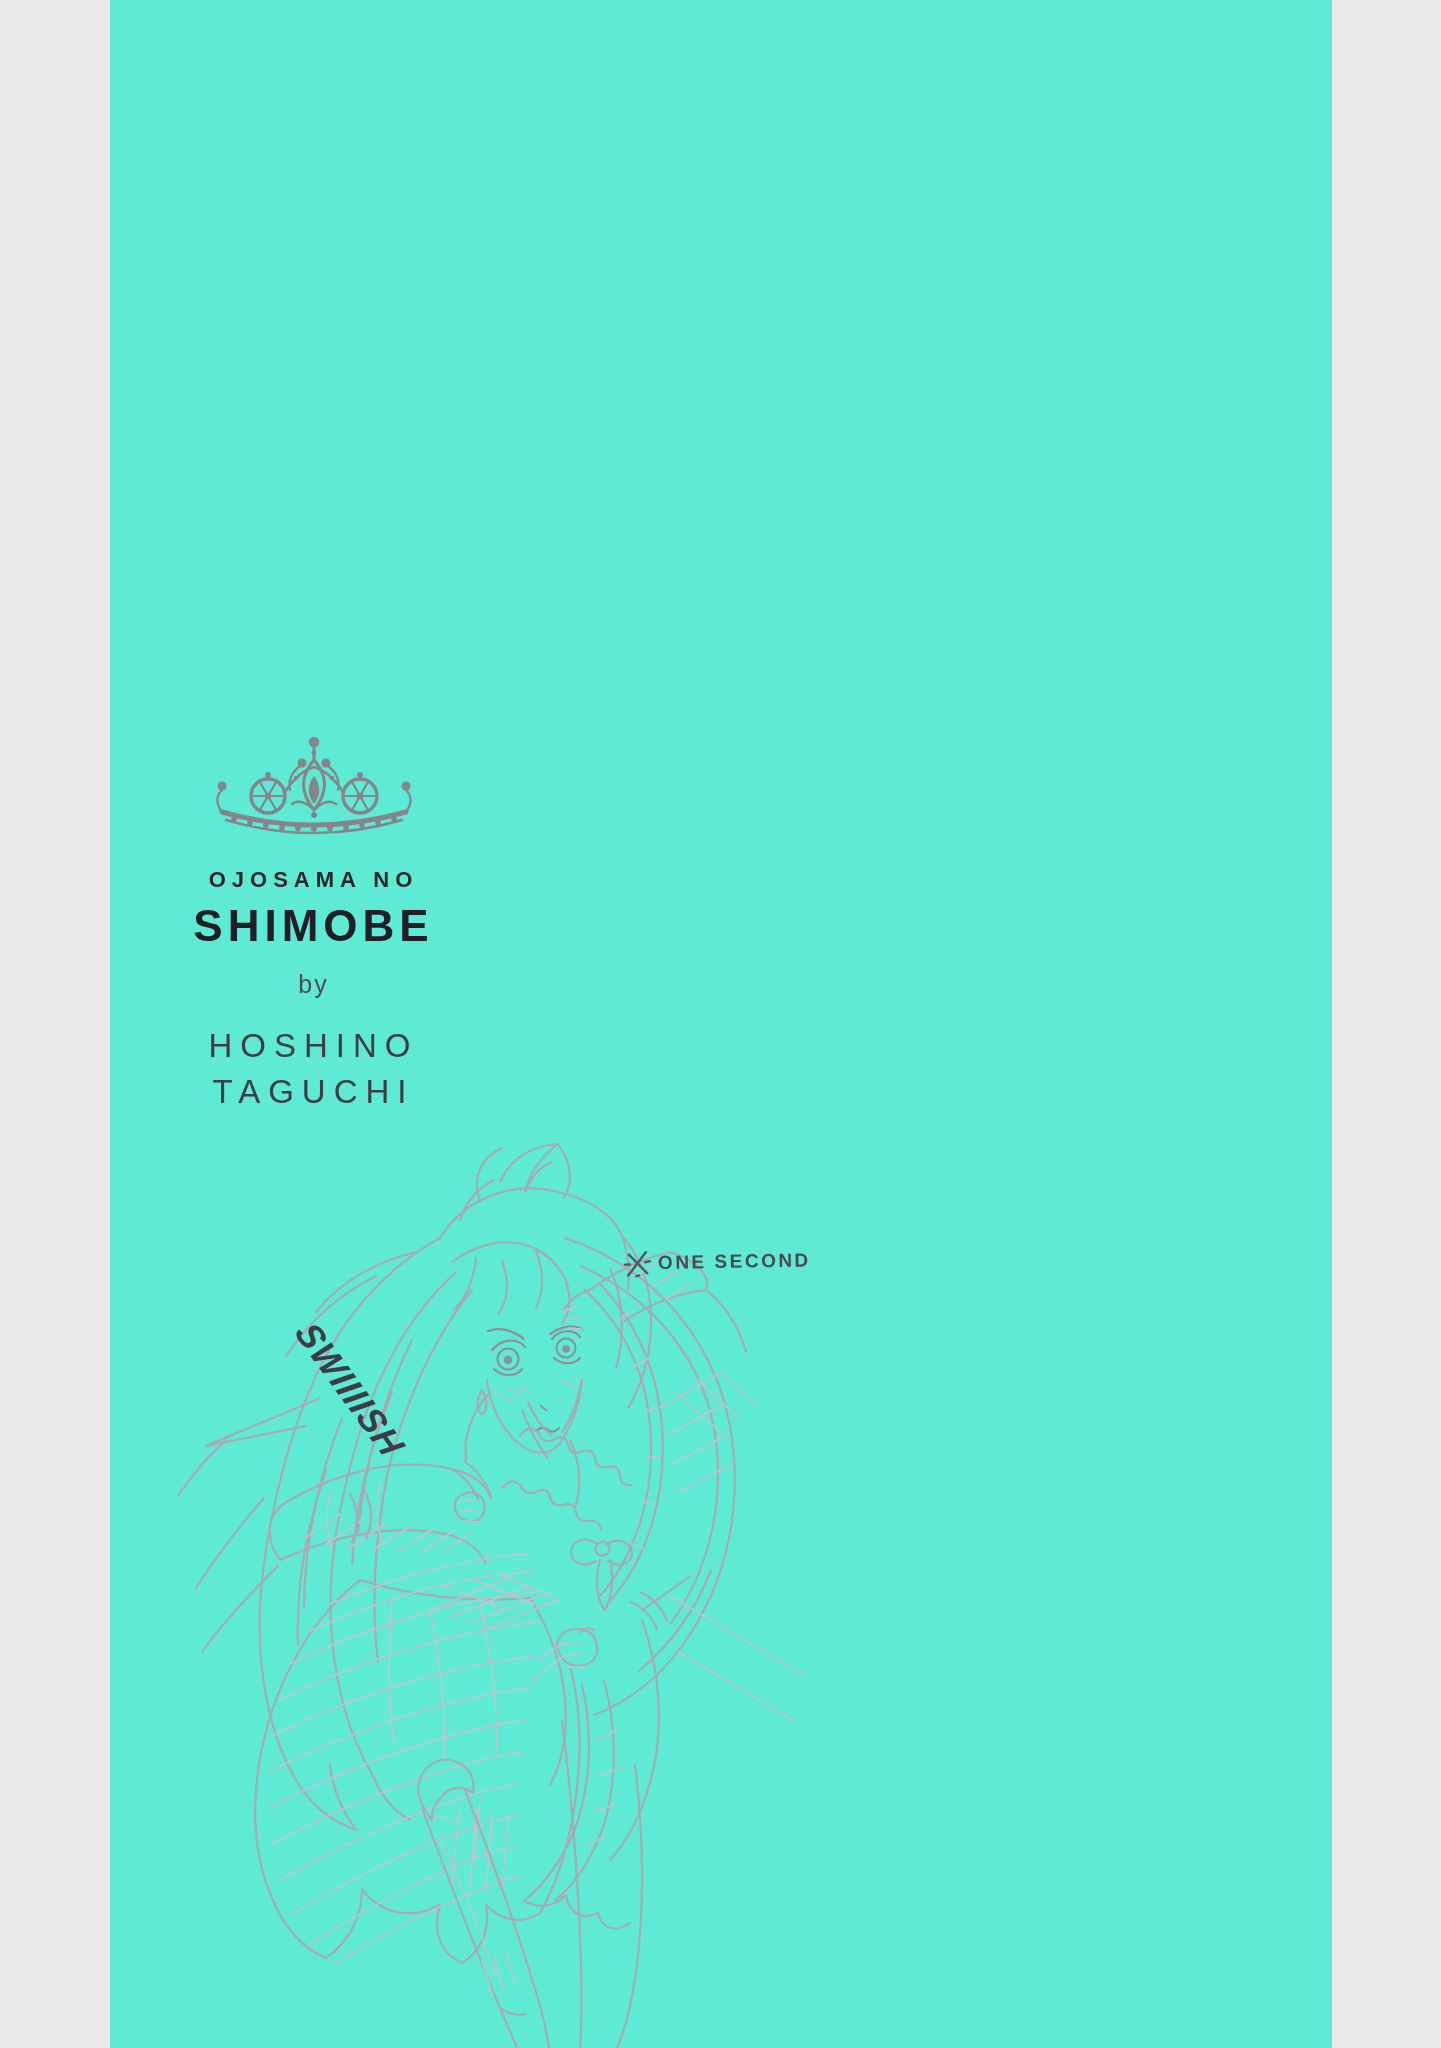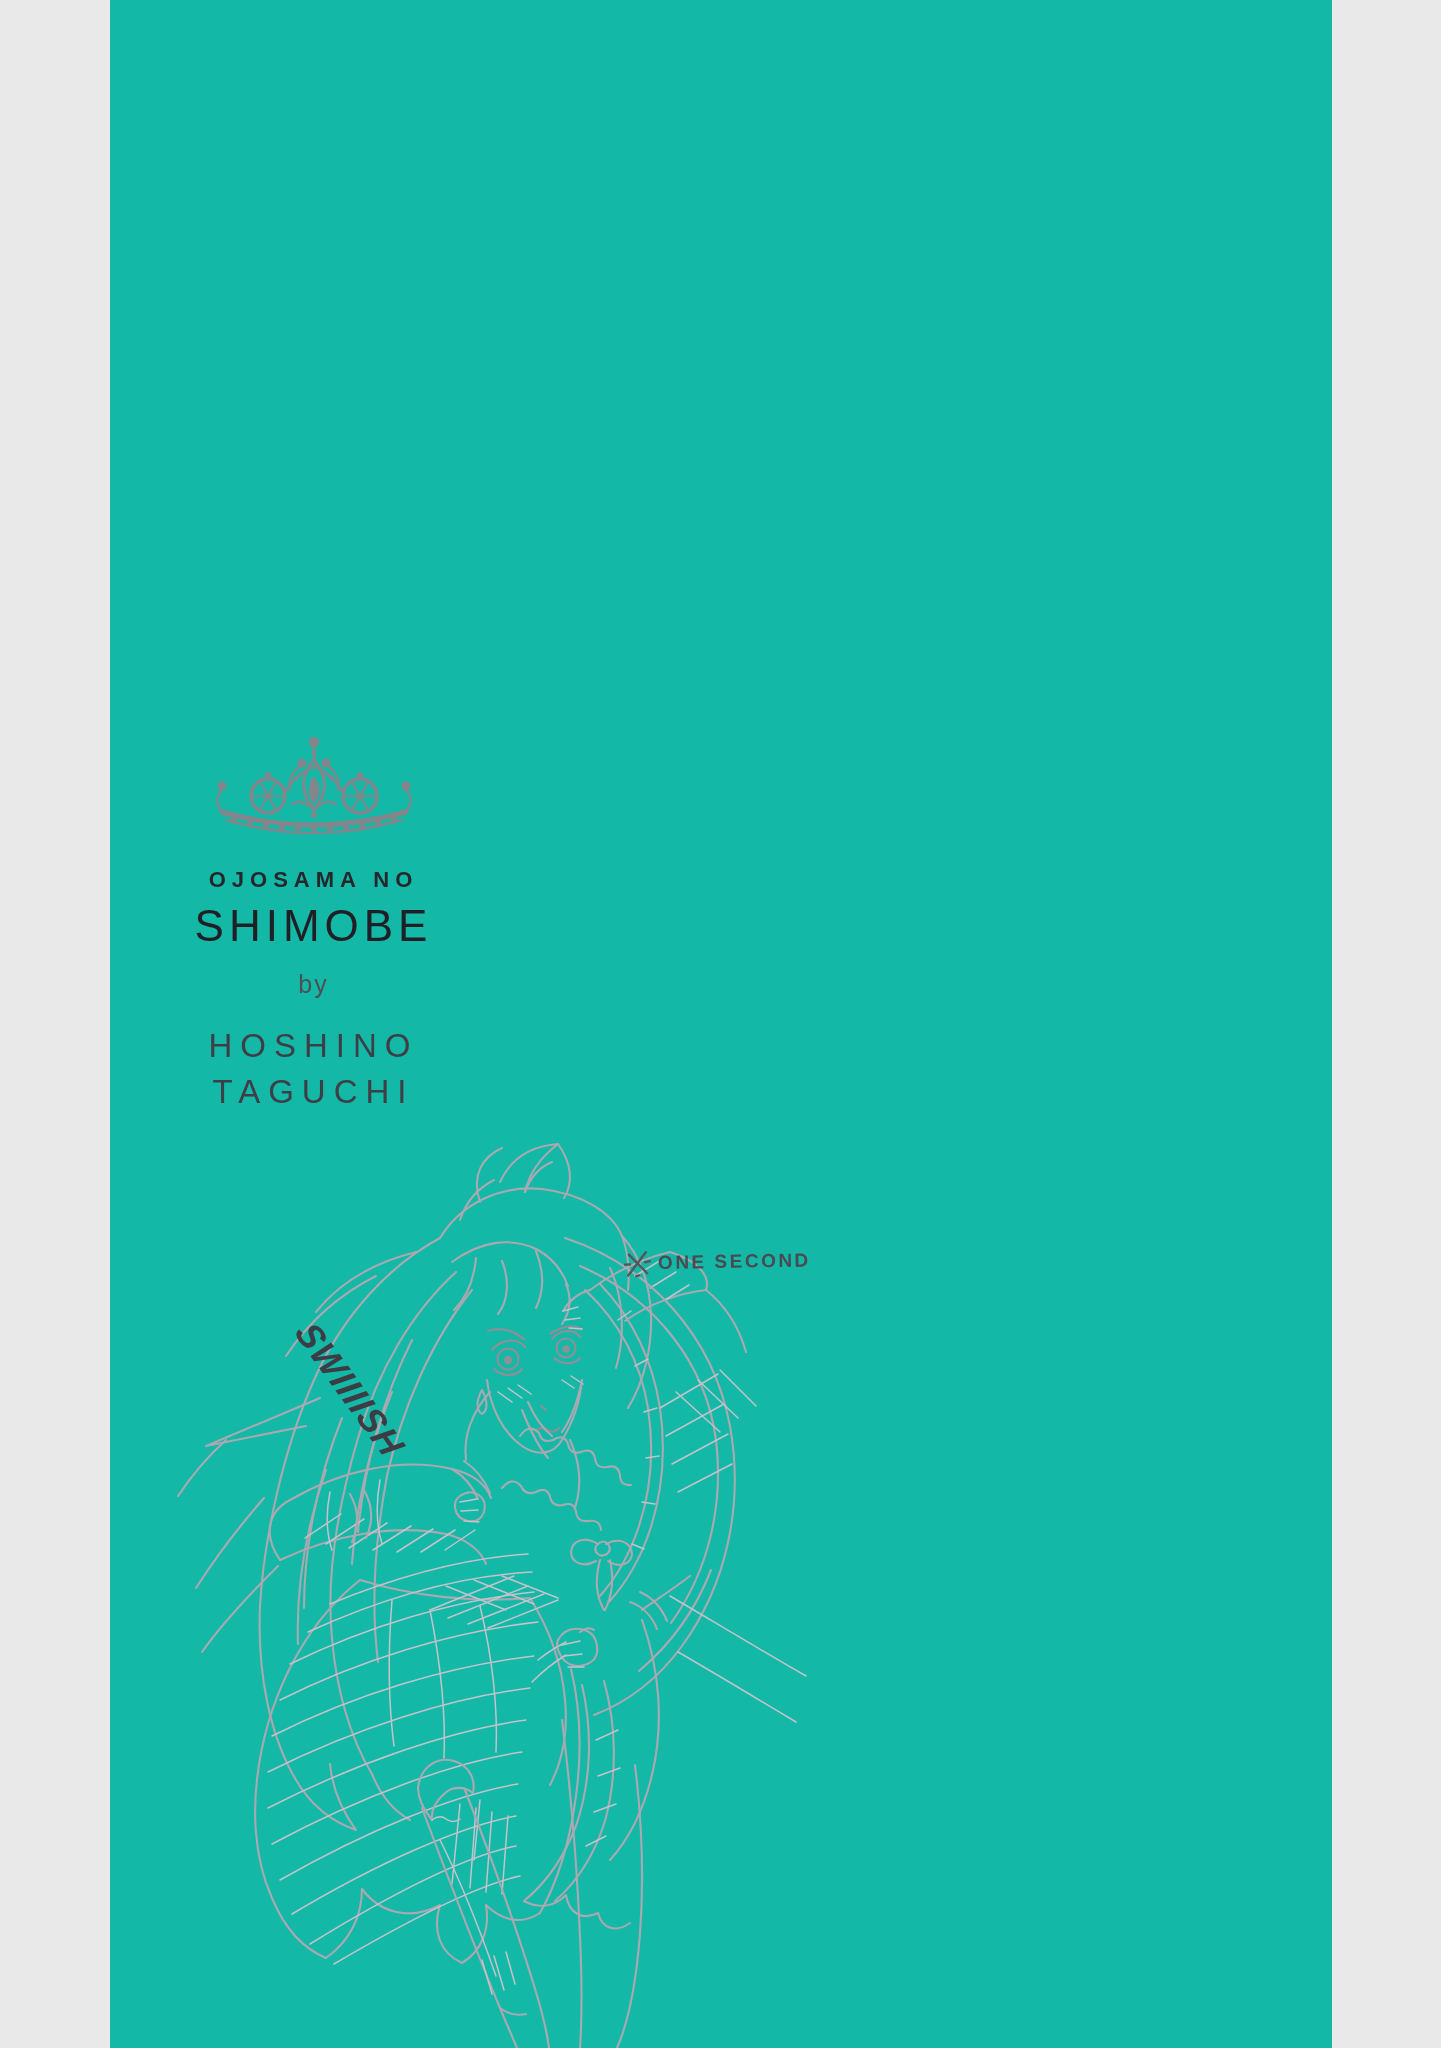--- a/index.html
+++ b/index.html
@@ -1,31 +1,31 @@
 <!DOCTYPE html>
 <html><head>
 <meta charset="utf-8">
 <style>
   html,body{margin:0;padding:0;background:#e9e9e9;}
   .page{
     position:relative;
     width:1222px;height:2048px;
-    background:#14b8a6;
+    background:#5eead4;
     overflow:hidden;
     font-family:"Liberation Sans", sans-serif;
     margin:0 auto;
   }
   
   .title-block{position:absolute;left:80px;top:734px;width:248px;height:420px;}
   .title-block .t-line{position:absolute;left:0;width:100%;text-align:center;white-space:nowrap;line-height:1;}
   .tiara{position:absolute;left:22px;top:0;width:204px;height:106px;}
   .tk{fill:none;stroke:#85858c;stroke-linecap:round;stroke-linejoin:round;}
   .tkf{fill:#85858c;stroke:none;}
   .series-top{top:135px;font-size:22px;font-weight:700;letter-spacing:6px;color:#26262b;}
-  .series-main{top:170px;font-size:44px;font-weight:400;letter-spacing:5px;color:#1f1f25;}
+  .series-main{top:170px;font-size:44px;font-weight:700;letter-spacing:5px;color:#1f1f25;}
   .byline{top:238px;font-size:25px;font-weight:400;letter-spacing:2px;color:#4e4e54;}
   .author{font-size:33px;font-weight:400;letter-spacing:8px;color:#3e3e46;margin-top:15px;}
   .author1{top:280px;}
   .author2{top:326px;}
   
   .sketch{position:absolute;left:20px;top:1140px;width:720px;height:908px;}
   .sketch path{fill:none;stroke:#a9a9b1;stroke-width:2.1;stroke-linecap:round;stroke-linejoin:round;}
   .sketch path.s2{stroke:#c3c3cb;stroke-width:1.5;}
   .sketch path.s3{stroke:#8f8f97;stroke-width:2.2;}
   .sketch circle.ring{fill:none;stroke:#8f8f97;stroke-width:2;}

